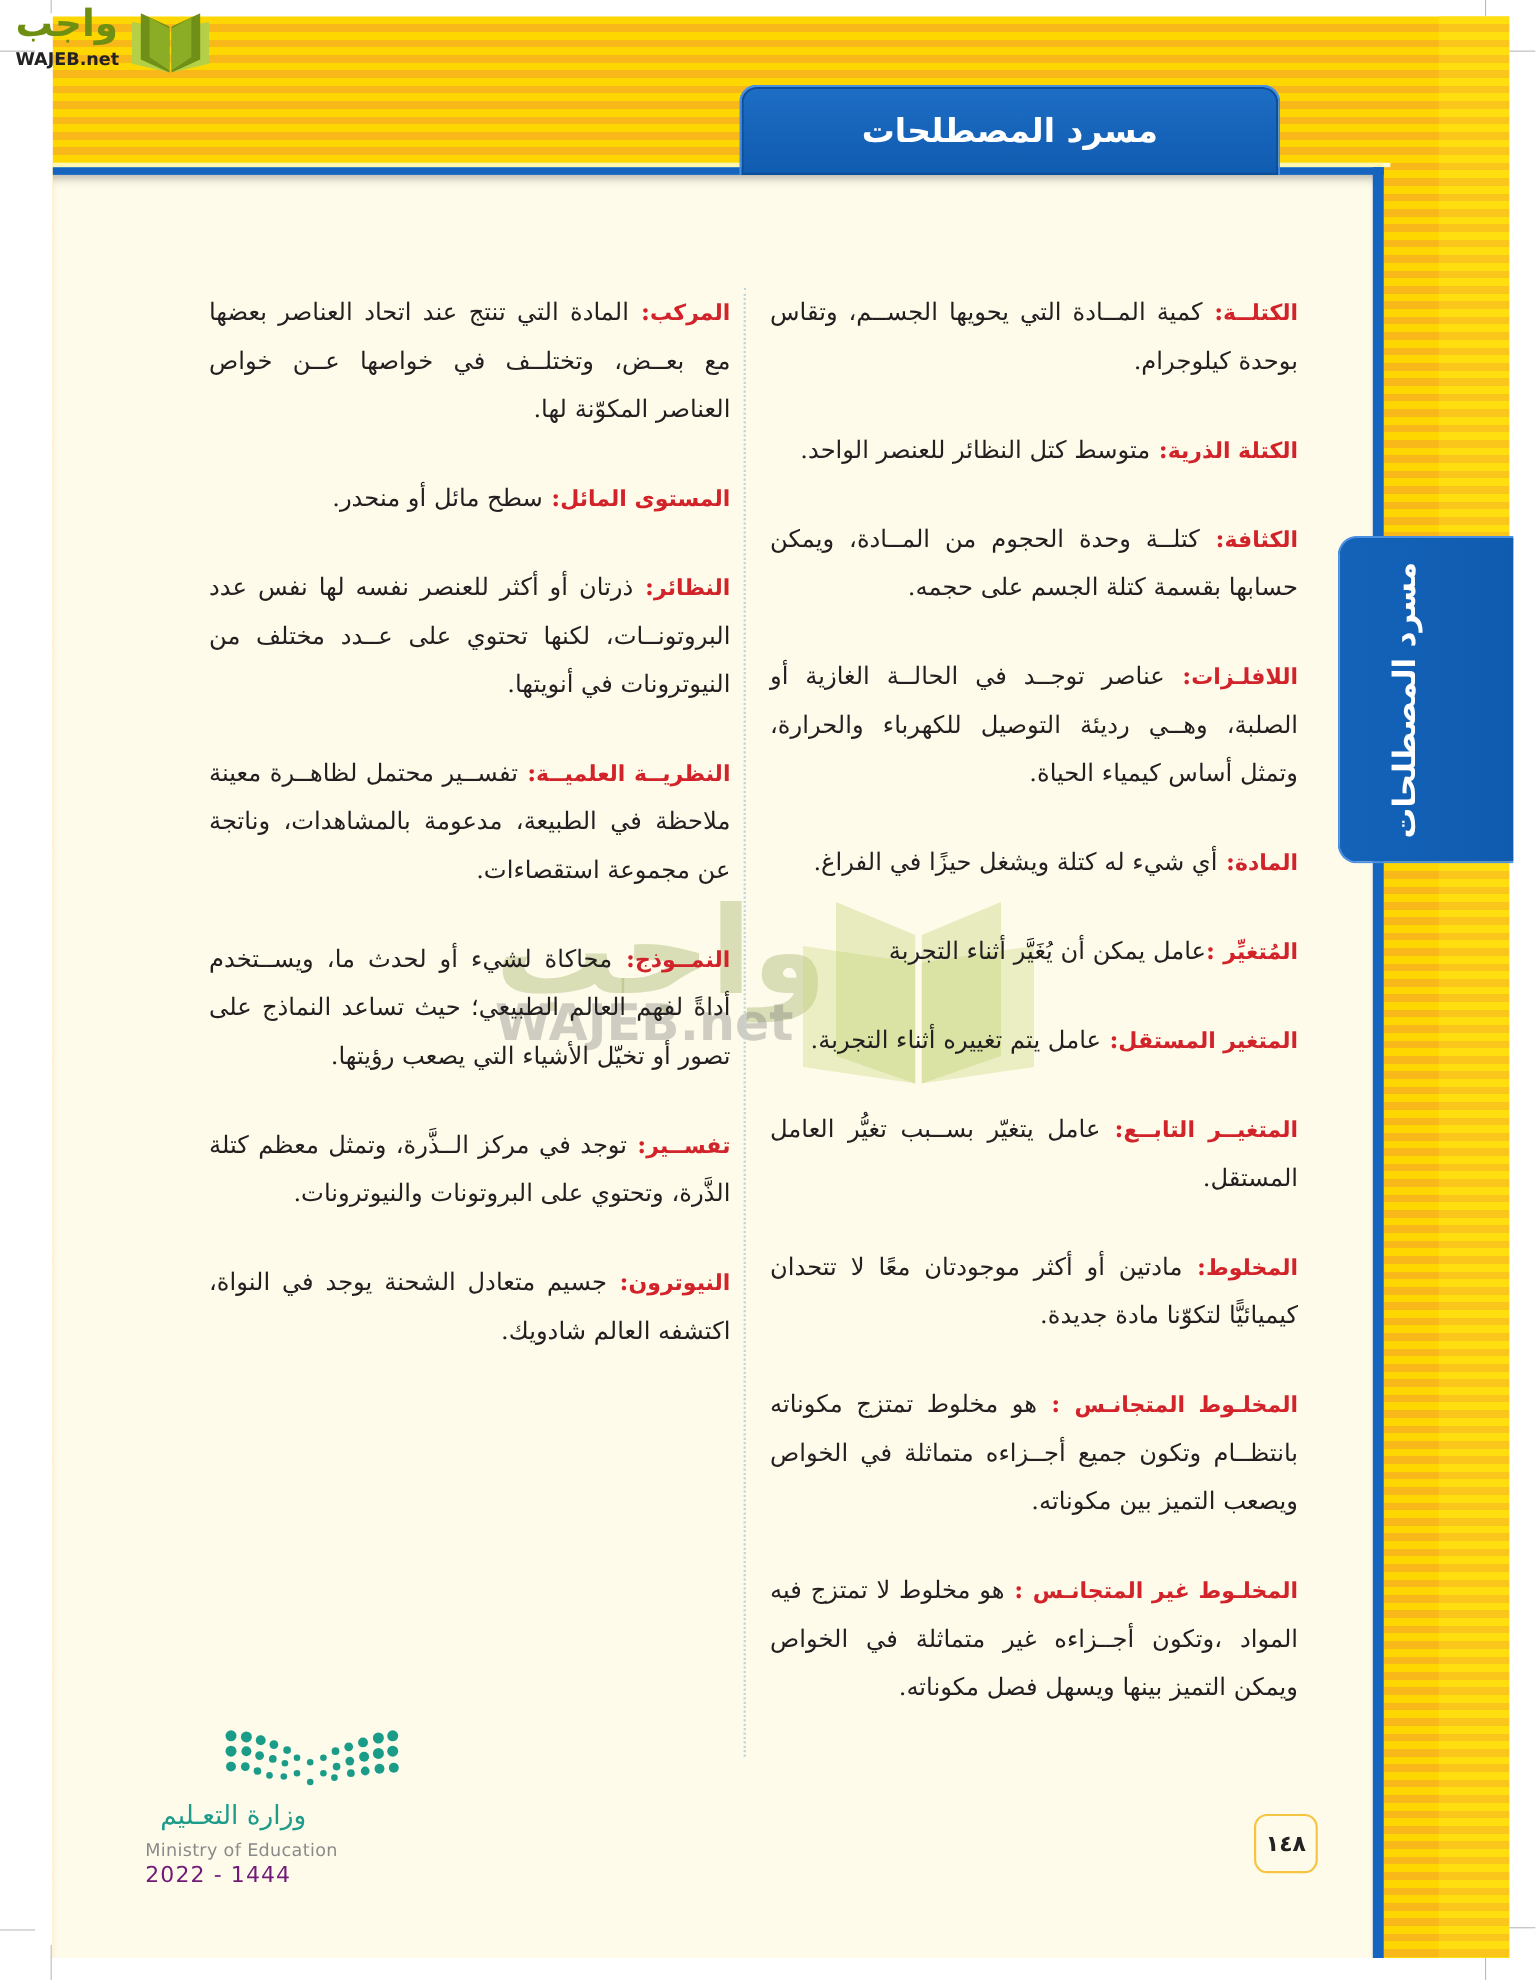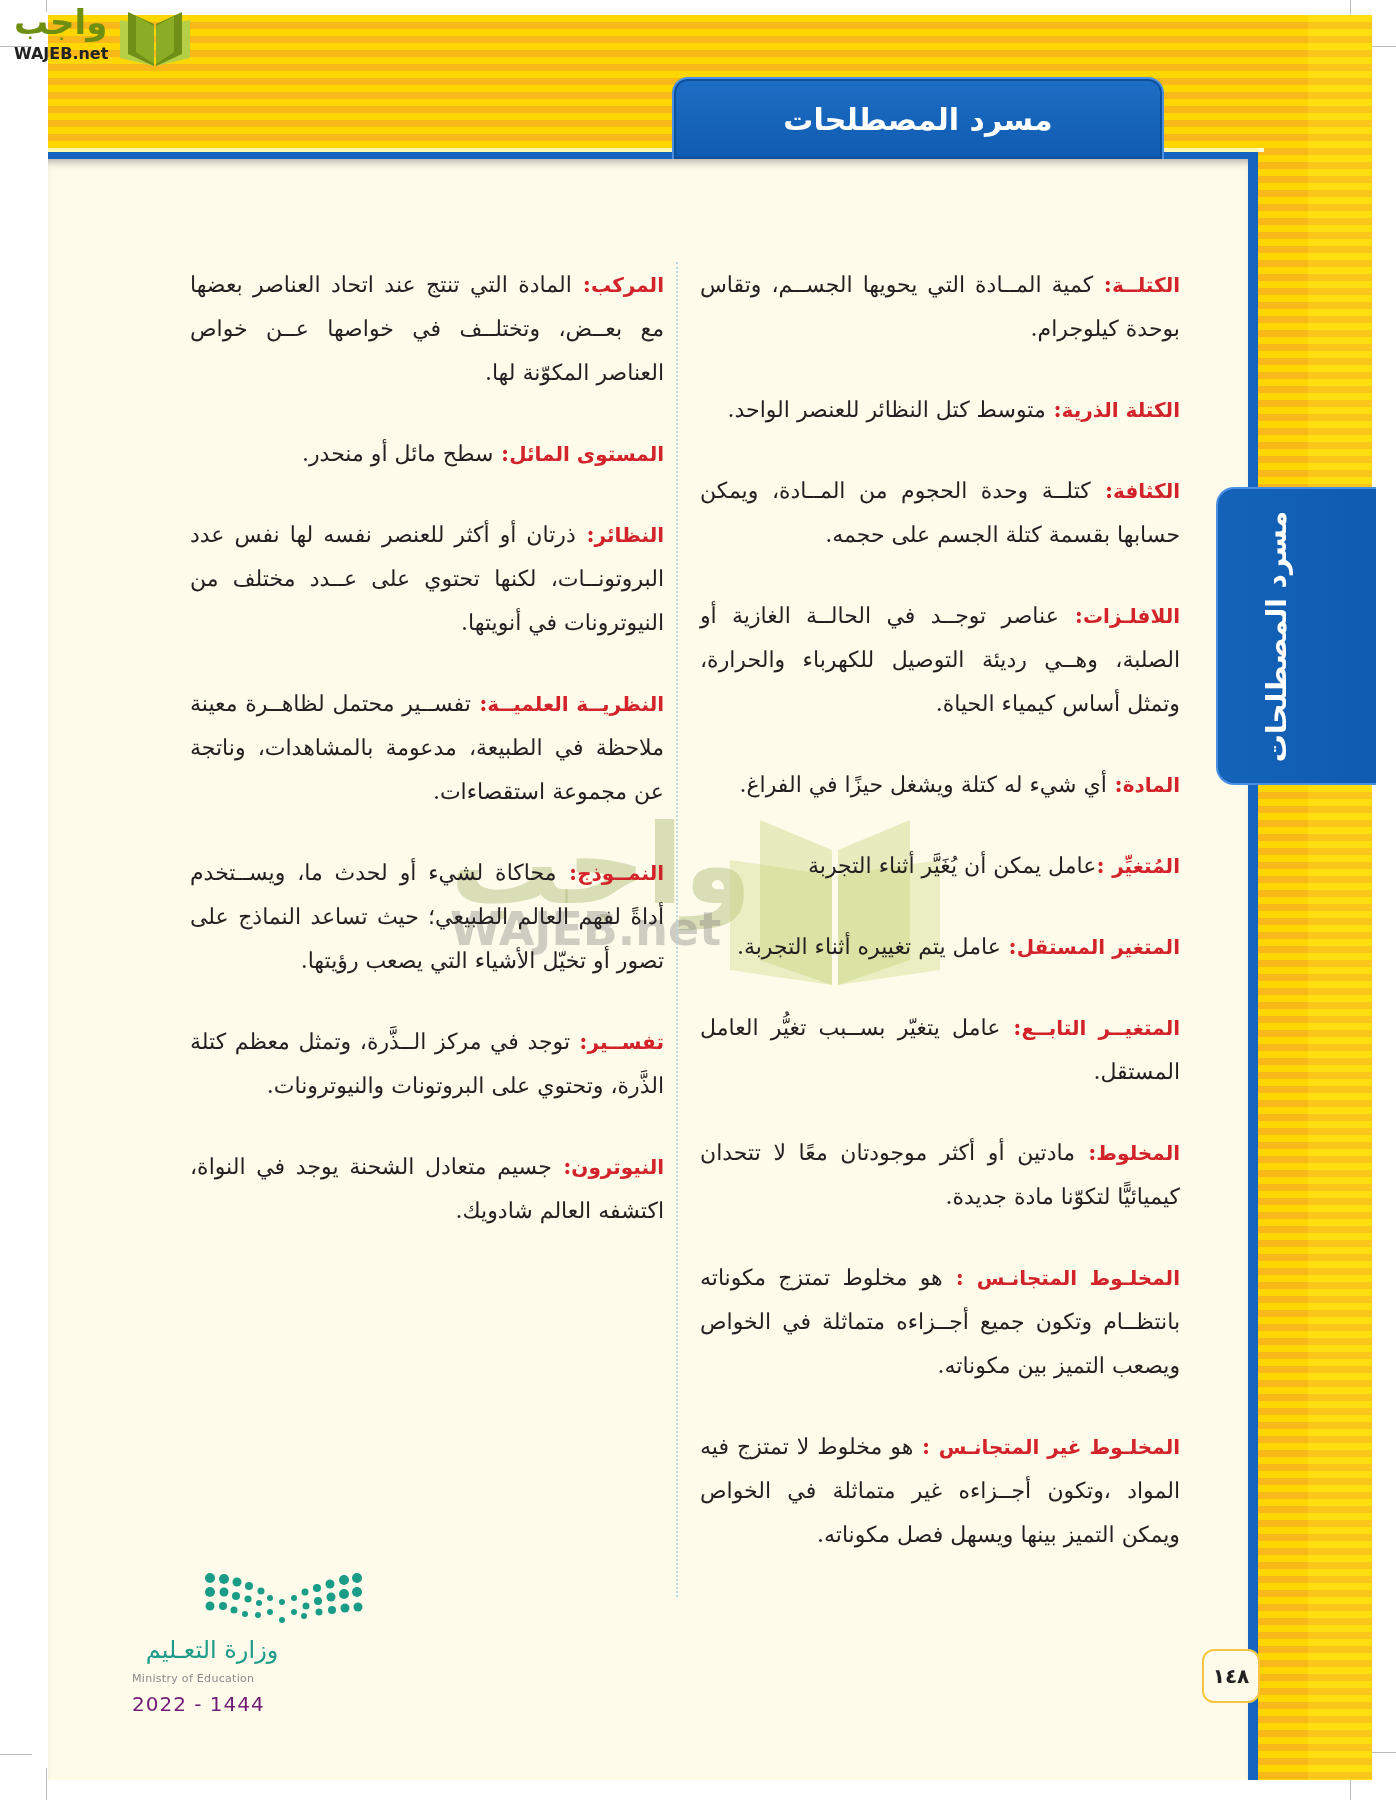--- a/index.html
+++ b/index.html
@@ -102,31 +102,31 @@
     .wm-center svg { position: absolute; left: 270px; top: 0; }
 
     
     .ministry { position: absolute; left: 96px; top: 1572px; width: 250px; height: 150px; direction: ltr; margin-left: 36px; }
     .ministry .ar {
       position: absolute; left: 0; top: 64px; width: 160px; text-align: center;
       font-family: "DejaVu Sans", sans-serif; font-size: 24px; color: #1e9b8a; direction: rtl;
     }
     .ministry .en {
       position: absolute; left: 0; top: 100px; font-family: "DejaVu Sans", sans-serif;
-      font-size: 11px; color: #8a8a8a; letter-spacing: 0.3px;
+      font-size: 16px; color: #8a8a8a; letter-spacing: 0.3px;
     }
     .ministry .yr {
       position: absolute; left: 0; top: 120px; font-family: "DejaVu Sans", sans-serif;
       font-size: 20px; color: #701a75; letter-spacing: 1px;
     }
     .ministry svg { position: absolute; left: 72px; top: 0; }
 
     
     .page-num {
-      position: absolute; left: 1202px; top: 1649px; width: 58px; height: 54px;
+      position: absolute; left: 1140px; top: 1649px; width: 58px; height: 54px;
       background: #fefbea; border: 2px solid #f5c542; border-radius: 12px;
       display: flex; align-items: center; justify-content: center;
       font-family: "DejaVu Sans", sans-serif; font-weight: bold; font-size: 20px; color: #222;
     }
   </style>
 </head>
 <body>
 
 <div class="crop" style="left:46px; top:0; width:1px; height:12px;"></div>
 <div class="crop" style="left:0; top:46px; width:32px; height:1px;"></div>

